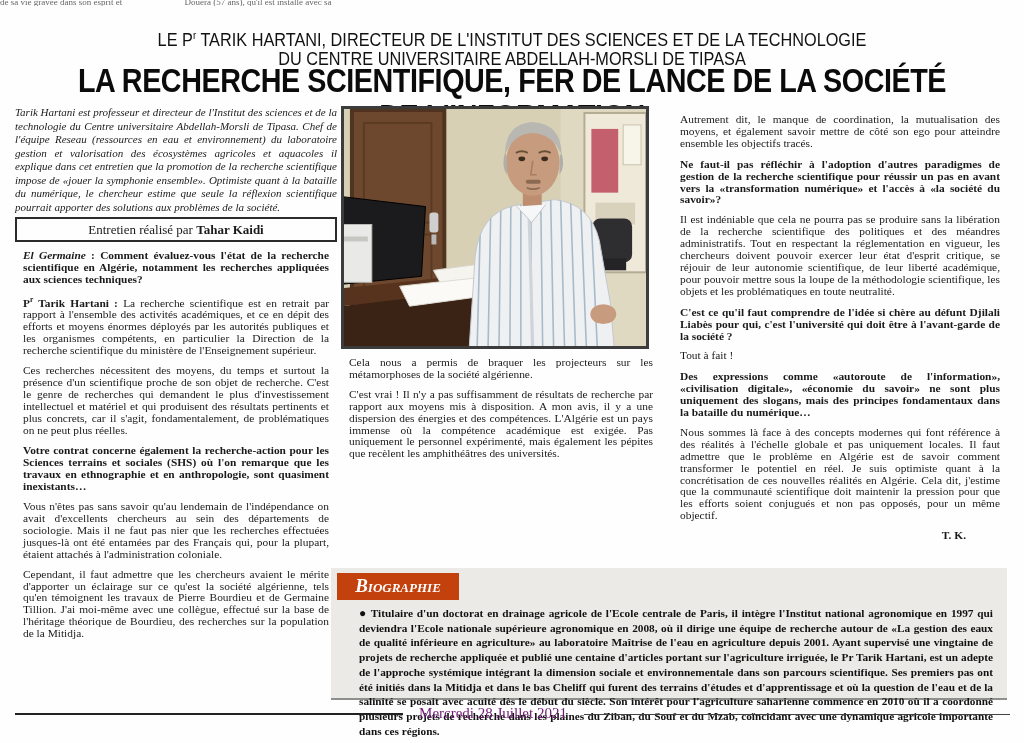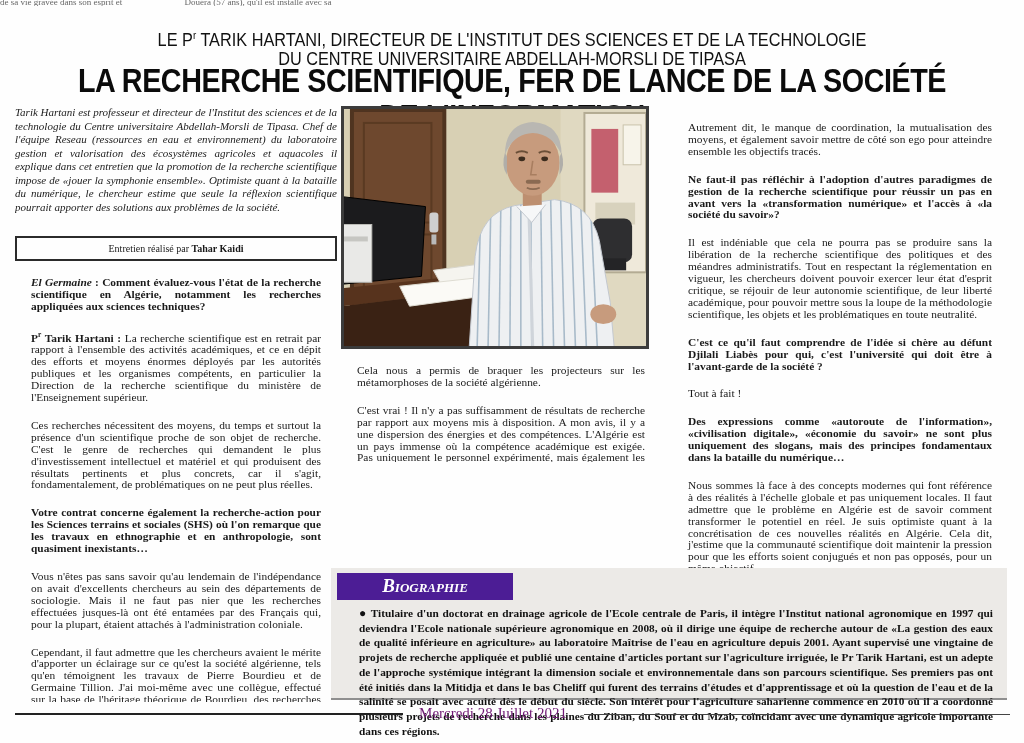--- a/index.html
+++ b/index.html
@@ -19,42 +19,42 @@
   .headline{position:absolute;top:63px;left:0;width:1024px;text-align:center;
             font-family:"Liberation Sans", sans-serif;font-weight:bold;font-size:33px;
             line-height:36px;color:#0b0b0b;transform:scaleX(0.87);letter-spacing:-0.5px;}
 
   
   .col{position:absolute;top:106px;text-align:justify;}
   #col1{left:15px;width:322px;height:596px;overflow:hidden;}
   #col2{left:341px;width:320px;height:356px;overflow:hidden;}
   #col3{left:672px;width:336px;height:462px;overflow:hidden;}
 
-  .col p{margin:16px;font-size:11.4px;line-height:11.9px;}
+  .col p{margin:8px;font-size:11.4px;line-height:11.9px;}
   .qgap{margin-top:9px !important;}
   .q{font-weight:bold;}
   .qlead-italic{font-weight:bold;font-style:italic;}
   .sup-s{font-size:0.65em;vertical-align:super;}
 
   .intro{font-weight:normal;font-style:italic;font-size:11px;line-height:13.5px;text-align:justify;}
-  .byline-box{margin:22px 0 8px 0;border:2px solid #2b2b2b;text-align:center;
-              padding:3px 2px;font-size:10px;line-height:15px;}
+  .byline-box{margin:3px 0 8px 0;border:2px solid #2b2b2b;text-align:center;
+              padding:3px 2px;font-size:13px;line-height:15px;}
   .byline-box b{font-weight:bold;}
 
   
   .photo{width:308px;height:243px;border:1px solid #3c3c3c;margin-bottom:5px;
          box-sizing:border-box;background:#d8d0b4;}
   .photo svg{display:block;width:100%;height:100%;}
 
   .sig{text-align:right;font-weight:bold;font-size:12.5px;padding-right:34px;margin-top:2px !important;}
 
   
   .bio-box{position:absolute;left:331px;top:568px;width:676px;height:132px;
            background:#eceae7;border-bottom:2px solid #8f8f8f;box-sizing:border-box;}
-  .bio-title{position:absolute;left:6px;top:5px;width:176px;height:27px;background:#4c1d95;
+  .bio-title{position:absolute;left:6px;top:5px;width:122px;height:27px;background:#c2410c;
              color:#ffffff;font-style:italic;font-weight:bold;font-variant:small-caps;
              font-size:19px;line-height:26px;text-align:center;
              font-family:"Liberation Serif", serif;}
   .bio-text{position:absolute;left:28px;right:14px;top:38px;font-weight:bold;
             font-size:11.3px;line-height:14.7px;text-align:justify;color:#111;}
   .bio-bullet{font-size:12px;}
 
   
   .rule-left{position:absolute;left:15px;top:713px;width:388px;height:2px;background:#222;}
   .rule-right{position:absolute;left:584px;top:714px;width:426px;height:1px;background:#444;}
@@ -179,20 +179,21 @@
   </div>
 
   <div id="col3" class="col">
     <p>Autrement dit, le manque de coordination, la mutualisation des moyens, et également savoir mettre de côté son ego pour atteindre ensemble les objectifs tracés.</p>
     <p class="q qgap">Ne faut-il pas réfléchir à l'adoption d'autres paradigmes de gestion de la recherche scientifique pour réussir un pas en avant vers la «transformation numérique» et l'accès à «la société du savoir»?</p>
     <p>Il est indéniable que cela ne pourra pas se produire sans la libération de la recherche scientifique des politiques et des méandres administratifs. Tout en respectant la réglementation en vigueur, les chercheurs doivent pouvoir exercer leur état d'esprit critique, se réjouir de leur autonomie scientifique, de leur liberté académique, pour pouvoir mettre sous la loupe de la méthodologie scientifique, les objets et les problématiques en toute neutralité.</p>
     <p class="q qgap">C'est ce qu'il faut comprendre de l'idée si chère au défunt Djilali Liabès pour qui, c'est l'université qui doit être à l'avant-garde de la société ?</p>
     <p>Tout à fait !</p>
     <p class="q qgap">Des expressions comme «autoroute de l'information», «civilisation digitale», «économie du savoir» ne sont plus uniquement des slogans, mais des principes fondamentaux dans la bataille du numérique…</p>
     <p>Nous sommes là face à des concepts modernes qui font référence à des réalités à l'échelle globale et pas uniquement locales. Il faut admettre que le problème en Algérie est de savoir comment transformer le potentiel en réel. Je suis optimiste quant à la concrétisation de ces nouvelles réalités en Algérie. Cela dit, j'estime que la communauté scientifique doit maintenir la pression pour que les efforts soient conjugués et non pas opposés, pour un même objectif.</p>
+    <p class="sig">T. K.</p>
   </div>
 
   <div class="bio-box">
     <div class="bio-title">Biographie</div>
     <div class="bio-text"><span class="bio-bullet">●</span><span> Titulaire d'un doctorat en drainage agricole de l'Ecole centrale de Paris, il intègre l'Institut national agronomique en 1997 qui deviendra l'Ecole nationale supérieure agronomique en 2008, où il dirige une équipe de recherche autour de «La gestion des eaux de qualité inférieure en agriculture» au laboratoire Maîtrise de l'eau en agriculture depuis 2001.  Ayant supervisé une vingtaine de projets de recherche appliquée et publié une centaine d'articles portant sur l'agriculture irriguée, le Pr Tarik Hartani, est un adepte de l'approche systémique intégrant la dimension sociale et environnementale dans son parcours scientifique.  Ses premiers pas ont été initiés dans la Mitidja et dans le bas Cheliff qui furent des terrains d'études et d'apprentissage et où la question de l'eau et de la salinité se posait avec acuité dès le début du siècle. Son intérêt pour l'agriculture saharienne commence en 2010 où il a coordonné plusieurs projets de recherche dans les plaines du Ziban, du Souf et du Mzab, coïncidant avec une dynamique agricole importante dans ces régions.</span></div>
   </div>
 
   <div class="rule-left"></div>
   <div class="rule-right"></div>
   <div class="footer-date">Mercredi 28 Juillet 2021</div>

